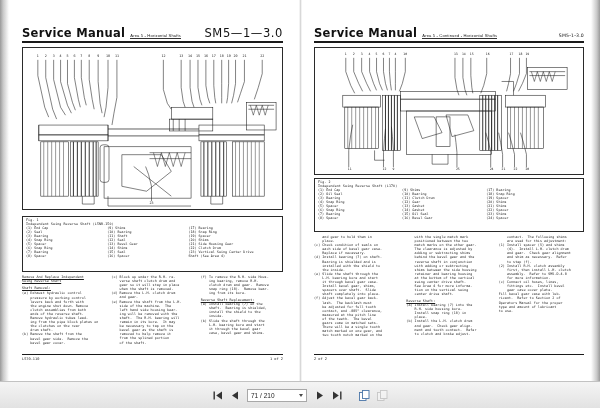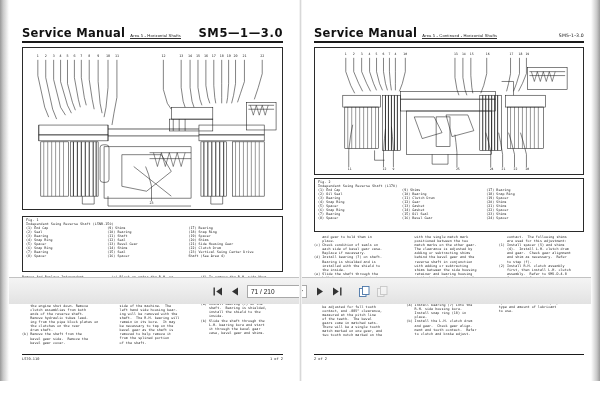--- a/index.html
+++ b/index.html
@@ -4,21 +4,21 @@
 <style>
   * { box-sizing: border-box; margin: 0; padding: 0; }
   html, body {
     width: 600px; height: 408px;
     font-family: "Liberation Sans", sans-serif;
     background: #ffffff;
     overflow: hidden;
   }
   #viewer {
     position: relative;
-    width: 600px; height: 304px;
+    width: 600px; height: 408px;
     background: #ffffff;
   }
 
   
   .spread {
     position: absolute;
     left: 0; top: 0;
     width: 600px; height: 381px;
     display: flex;
     background: #ffffff;
@@ -77,21 +77,21 @@
     color: #222;
     margin-left: 5px;
     margin-bottom: 1.5px;
     border-bottom: 0.6px solid #333;
     white-space: nowrap;
     letter-spacing: .15px;
   }
   .sm-code {
     margin-left: auto;
     font-family: "DejaVu Sans", sans-serif;
-    font-weight: bold;
+    font-weight: normal;
     font-size: 11.5px;
     letter-spacing: .6px;
     color: #111;
     white-space: nowrap;
   }
   .page.right .sm-code {
     font-weight: normal;
     font-size: 4.6px;
     letter-spacing: .2px;
     margin-bottom: 2px;

